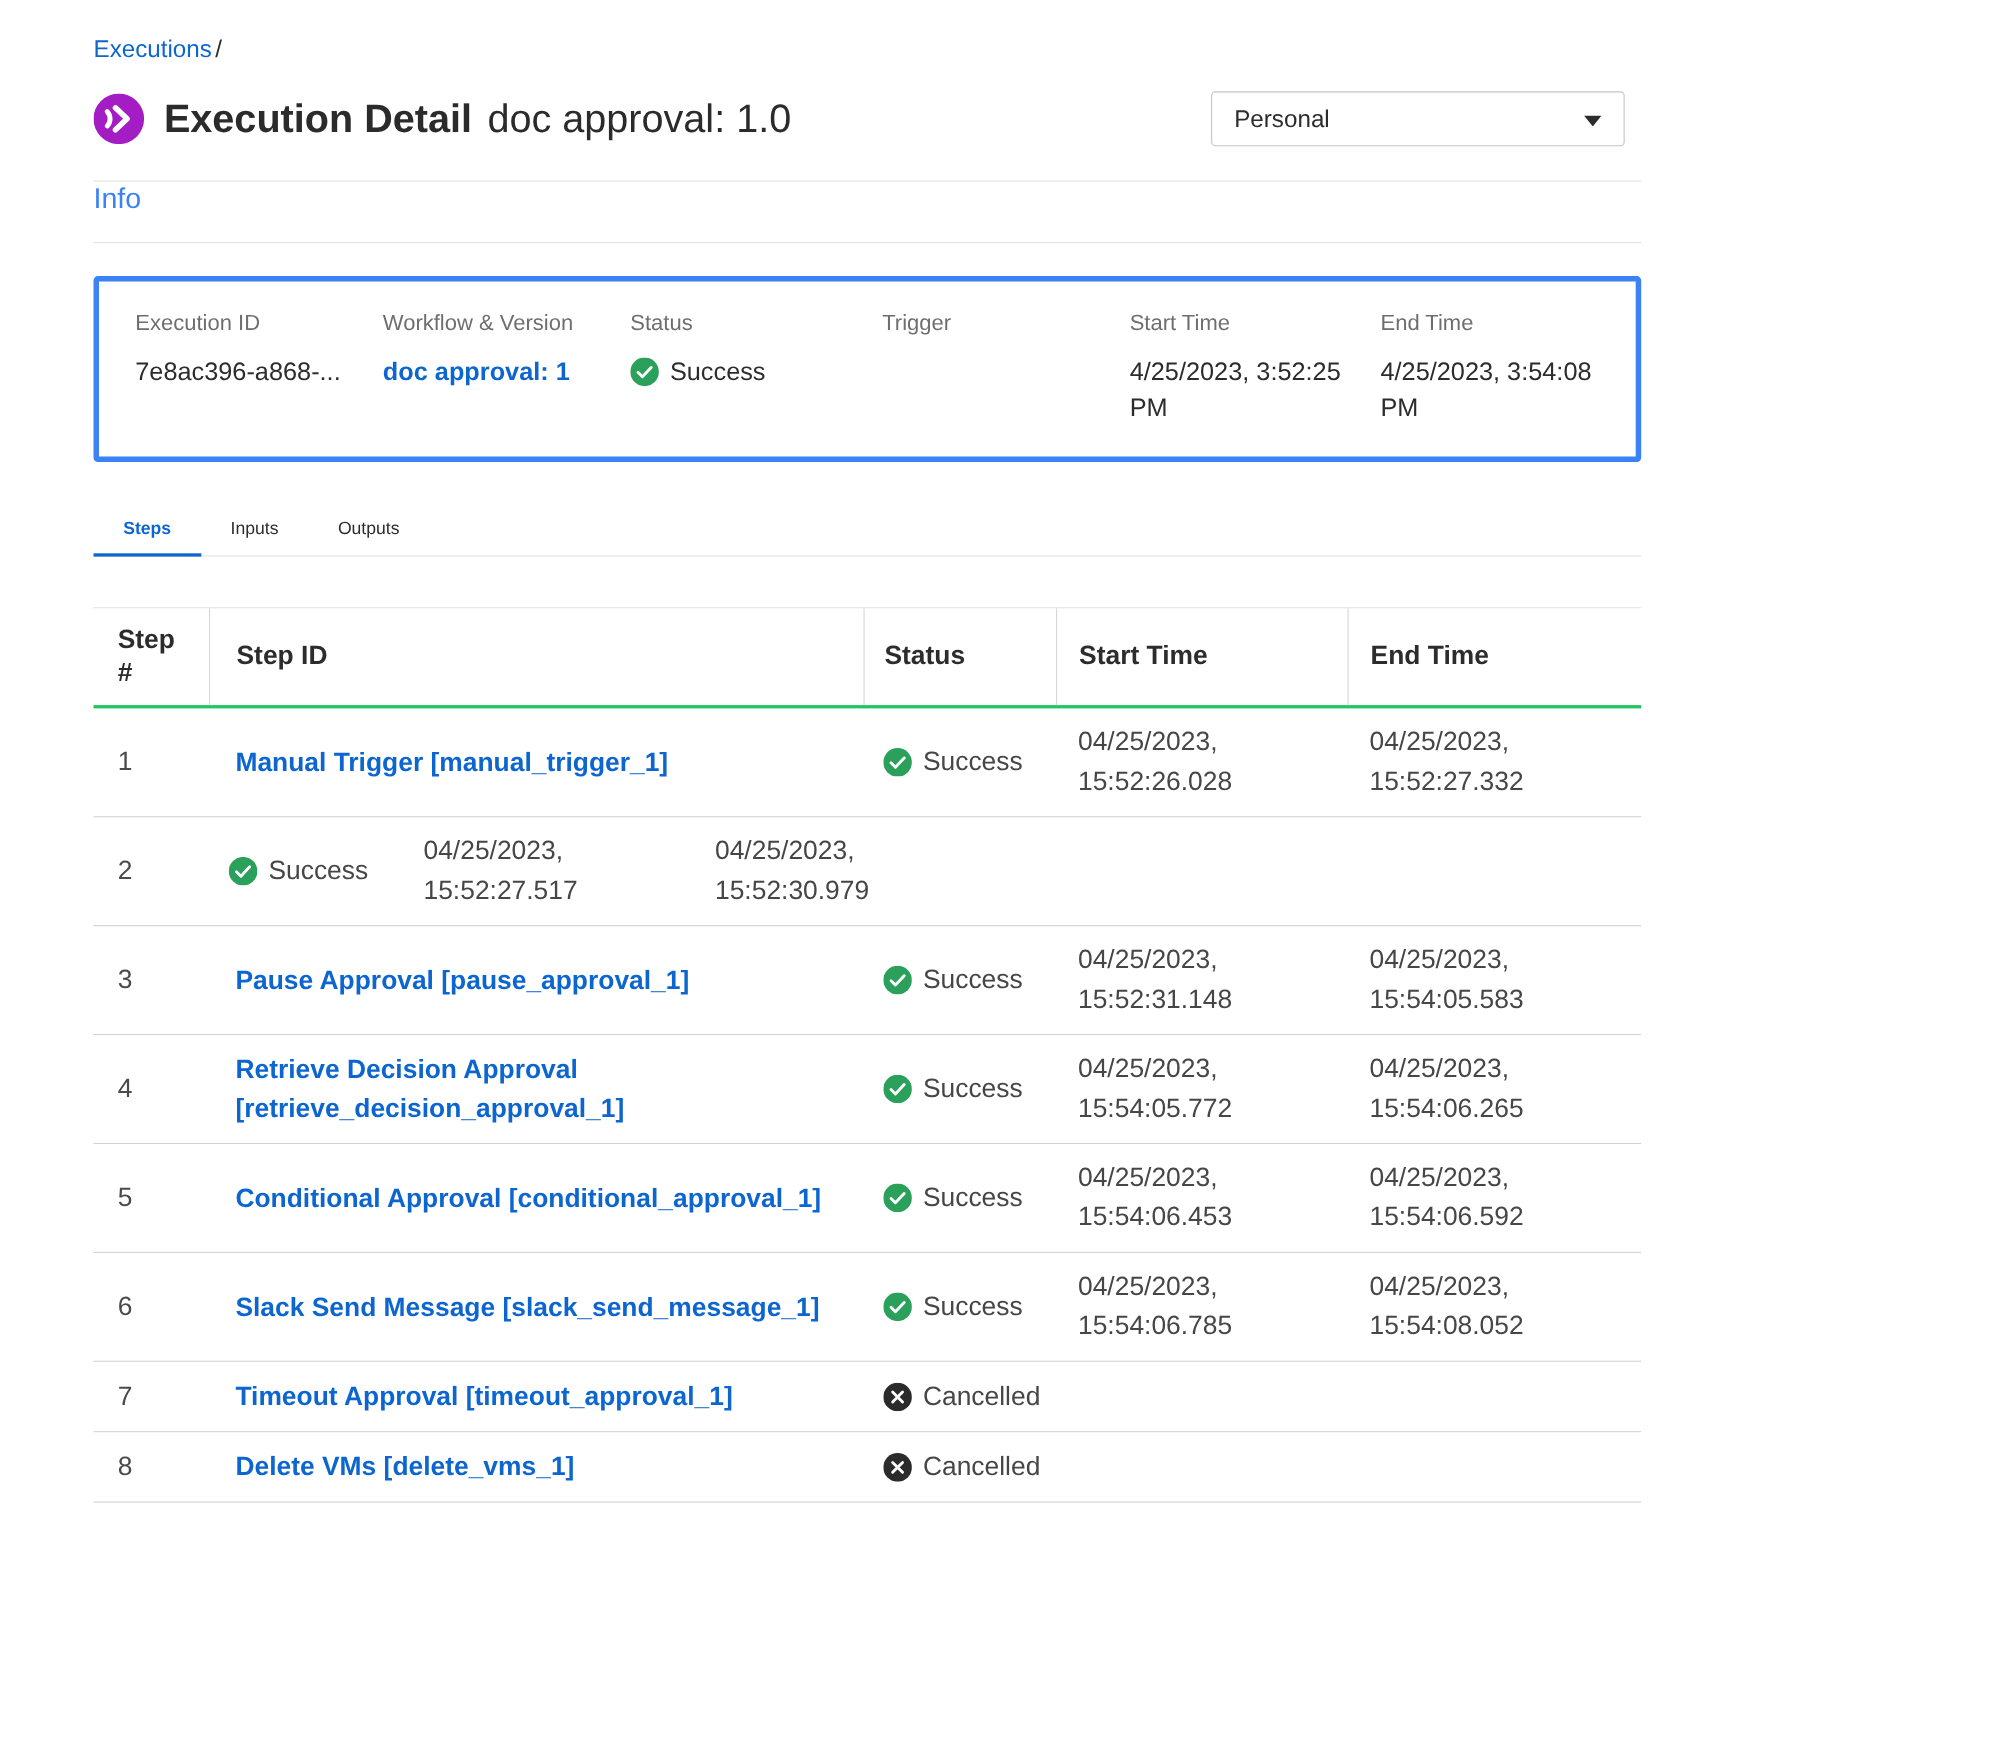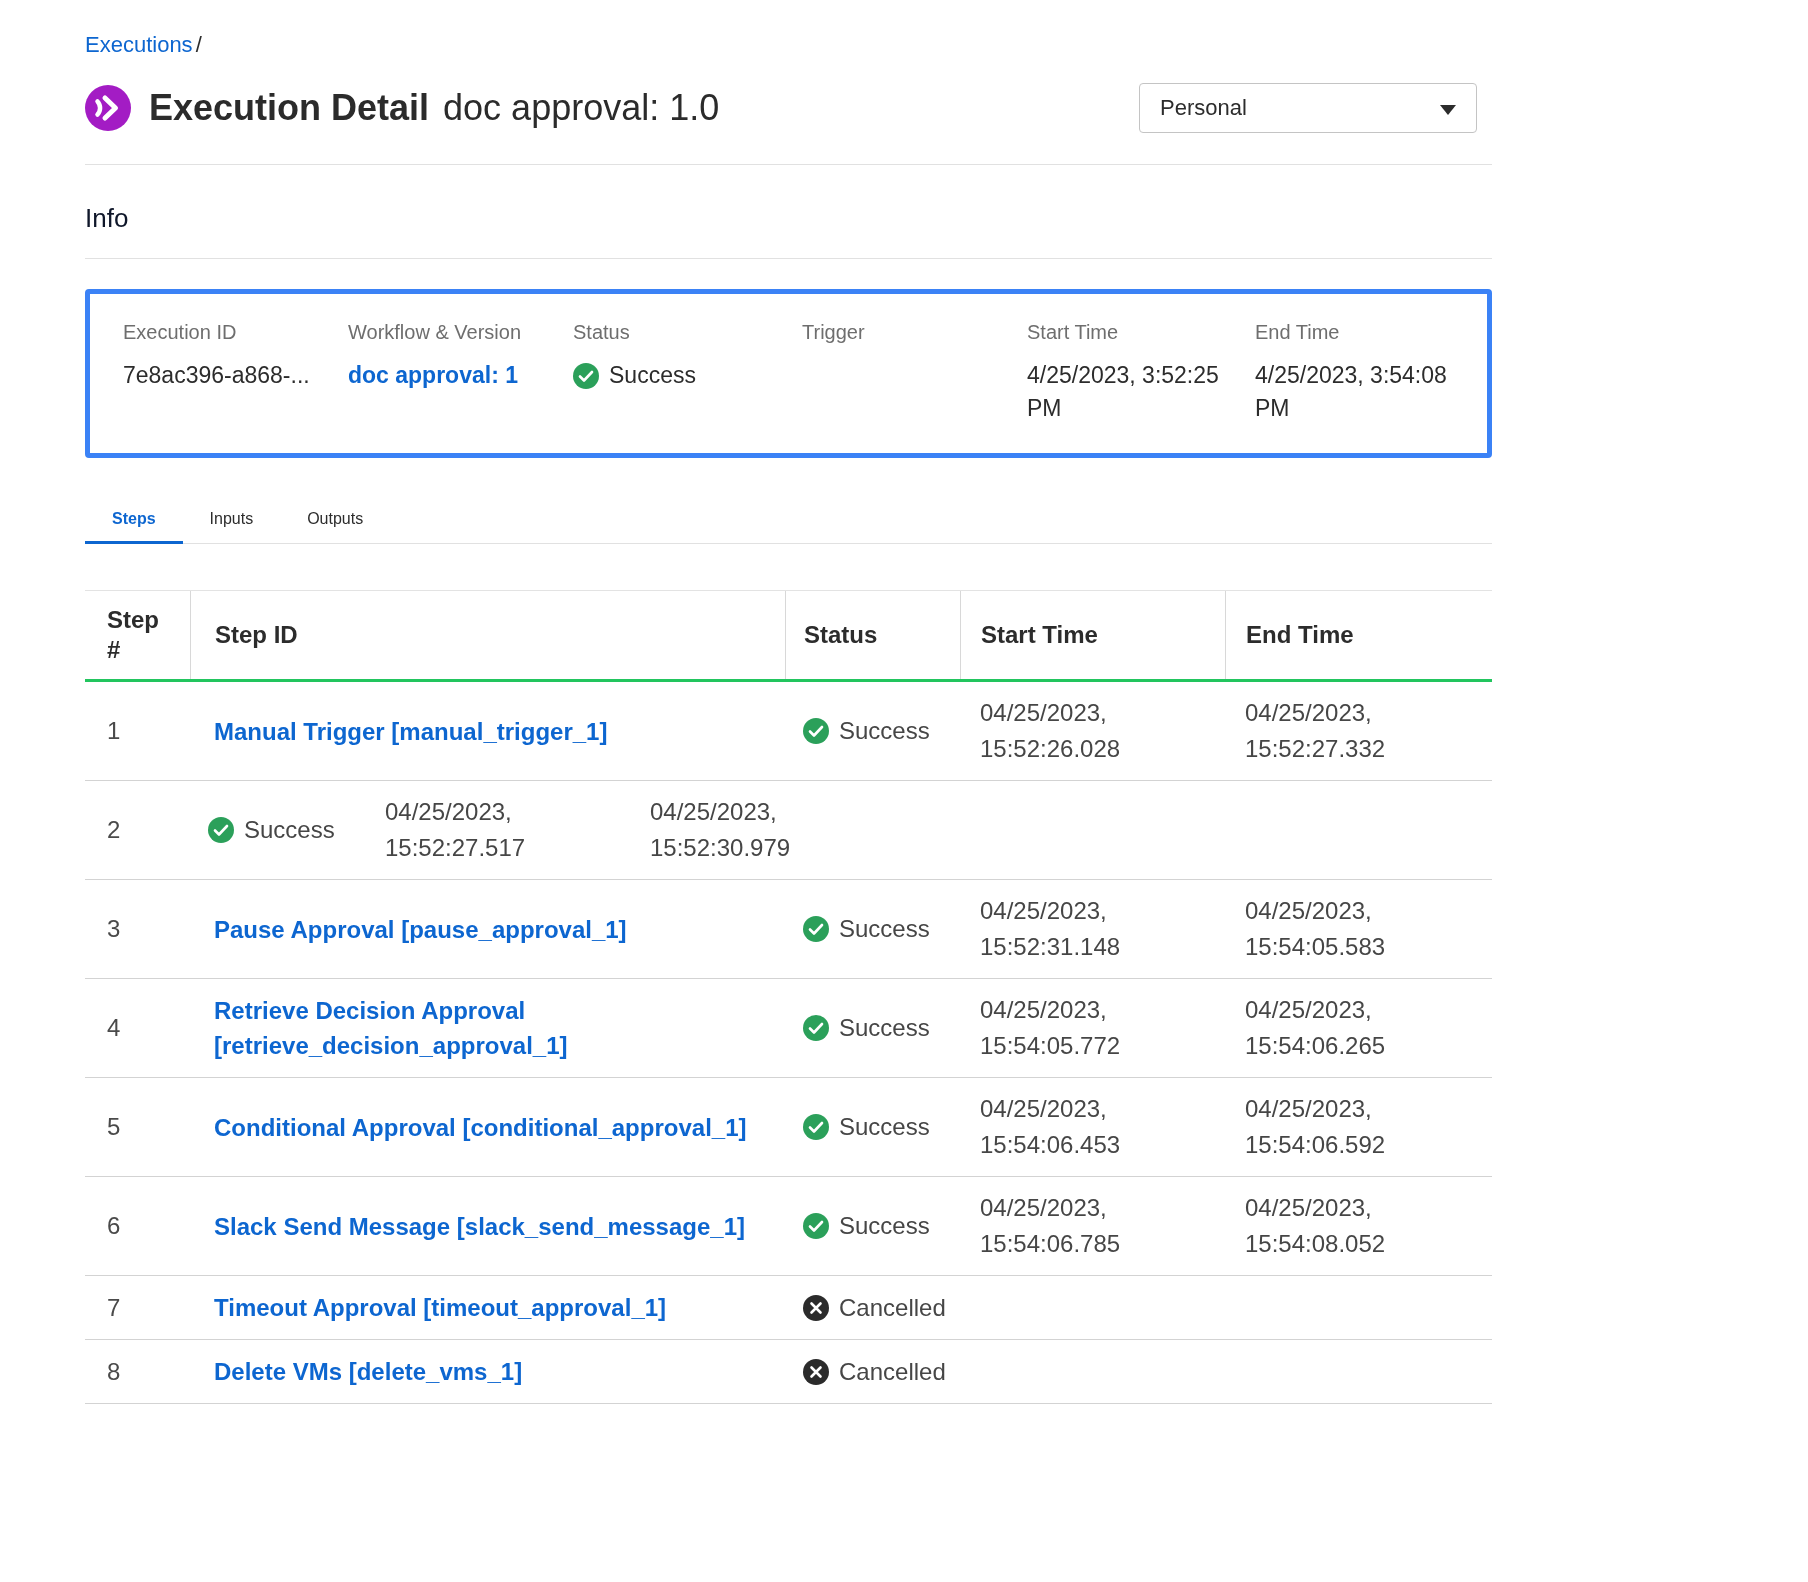--- a/index.html
+++ b/index.html
@@ -15,29 +15,29 @@
   .breadcrumb { font-size:22px; display:flex; align-items:center; gap:3px; }
   .breadcrumb a { color:#0d66d0; text-decoration:none; font-weight:500; cursor:pointer; }
   .breadcrumb .sep { color:#2c2c2c; }
 
   
   .title-row { display:flex; align-items:center; margin-top:22px; position:relative; height:56px; }
   .logo { margin-right:18px; display:flex; align-items:center; }
   .page-title { font-size:36px; font-weight:700; color:#2b2b2b; }
   .page-subtitle { font-size:36px; font-weight:400; color:#2b2b2b; margin-left:14px; }
   .workspace {
-    position:absolute; right:15px; top:3px; width:338px; height:50px;
+    position:absolute; right:15px; top:3px; width:376px; height:50px;
     border:1px solid #c4c4c4; border-radius:4px; background:#fff;
     display:flex; align-items:center; justify-content:space-between;
     padding:0 20px; font-size:22px; cursor:pointer;
   }
 
   .divider { height:1px; background:#e1e1e1; }
   .d1 { margin-top:28px; }
-  .section-title { font-size:26px; font-weight:400; margin-top:38px; color:#0f172a; }
+  .section-title { font-size:26px; font-weight:400; color:#3b82f6; }
   .d2 { margin-top:24px; }
 
   
   .info-card {
     margin-top:30px; border:5px solid #3b82f6; border-radius:4px;
     padding:26px 0 28px 33px; display:flex; background:#fff;
   }
   .info-col-1 { width:225px; } .info-col-2 { width:225px; } .info-col-3 { width:229px; }
   .info-col-4 { width:225px; } .info-col-5 { width:228px; } .info-col-6 { flex:1; }
   .info-label { font-size:20px; color:#6e6e6e; line-height:24px; }

